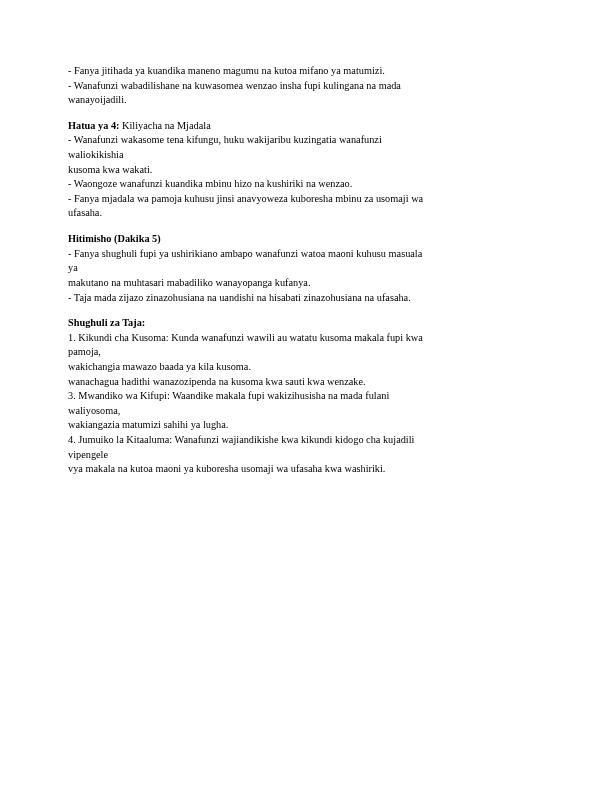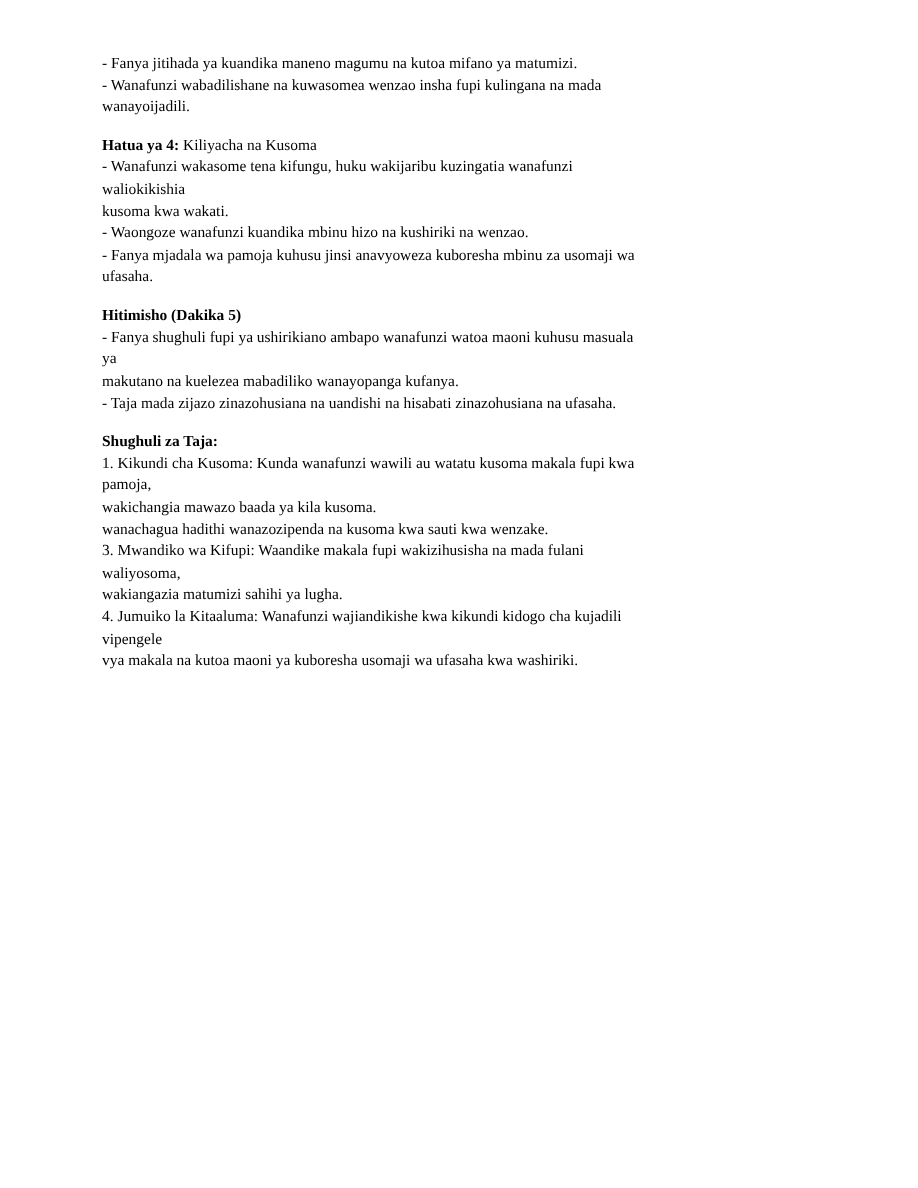--- a/index.html
+++ b/index.html
@@ -11,21 +11,21 @@
     height: 792px;
     background: #ffffff;
     font-family: "Liberation Serif", serif;
     color: #000000;
   }
   .page {
     position: relative;
     width: 496px;
     height: 792px;
     box-sizing: border-box;
-    padding: 36px 62px 40px 68px;
+    padding: 64px 62px 40px 68px;
   }
   .doc {
     font-size: 10.3px;
     line-height: 1.42;
   }
   .line {
     margin: 0;
     padding: 0;
     white-space: pre-wrap;
   }
@@ -50,33 +50,33 @@
   <div class="doc">
 
     <div class="block">
       <p class="line">- Fanya jitihada ya kuandika maneno magumu na kutoa mifano ya matumizi.</p>
       <p class="line">- Wanafunzi wabadilishane na kuwasomea wenzao insha fupi kulingana na mada wanayoijadili.</p>
     </div>
 
     <div class="spacer"></div>
 
     <div class="block">
-      <p class="heading"><span>Hatua ya 4:</span><span class="normal"> Kiliyacha na Kusoma</span></p>
+      <p class="heading"><span>Hatua ya 4:</span><span class="normal"> Kiliyacha na Mjadala</span></p>
       <p class="line">- Wanafunzi wakasome tena kifungu, huku wakijaribu kuzingatia wanafunzi waliokikishia</p>
       <p class="line">kusoma kwa wakati.</p>
       <p class="line">- Waongoze wanafunzi kuandika mbinu hizo na kushiriki na wenzao.</p>
       <p class="line">- Fanya mjadala wa pamoja kuhusu jinsi anavyoweza kuboresha mbinu za usomaji wa ufasaha.</p>
     </div>
 
     <div class="spacer"></div>
 
     <div class="block">
       <p class="heading"><span>Hitimisho (Dakika 5)</span><span class="normal"></span></p>
       <p class="line">- Fanya shughuli fupi ya ushirikiano ambapo wanafunzi watoa maoni kuhusu masuala ya</p>
-      <p class="line">makutano na kuelezea mabadiliko wanayopanga kufanya.</p>
+      <p class="line">makutano na muhtasari mabadiliko wanayopanga kufanya.</p>
       <p class="line">- Taja mada zijazo zinazohusiana na uandishi na hisabati zinazohusiana na ufasaha.</p>
     </div>
 
     <div class="spacer"></div>
 
     <div class="block">
       <p class="heading"><span>Shughuli za Taja:</span><span class="normal"></span></p>
       <p class="line">1. Kikundi cha Kusoma: Kunda wanafunzi wawili au watatu kusoma makala fupi kwa pamoja,</p>
       <p class="line">wakichangia mawazo baada ya kila kusoma.</p>
       <p class="line">wanachagua hadithi wanazozipenda na kusoma kwa sauti kwa wenzake.</p>

